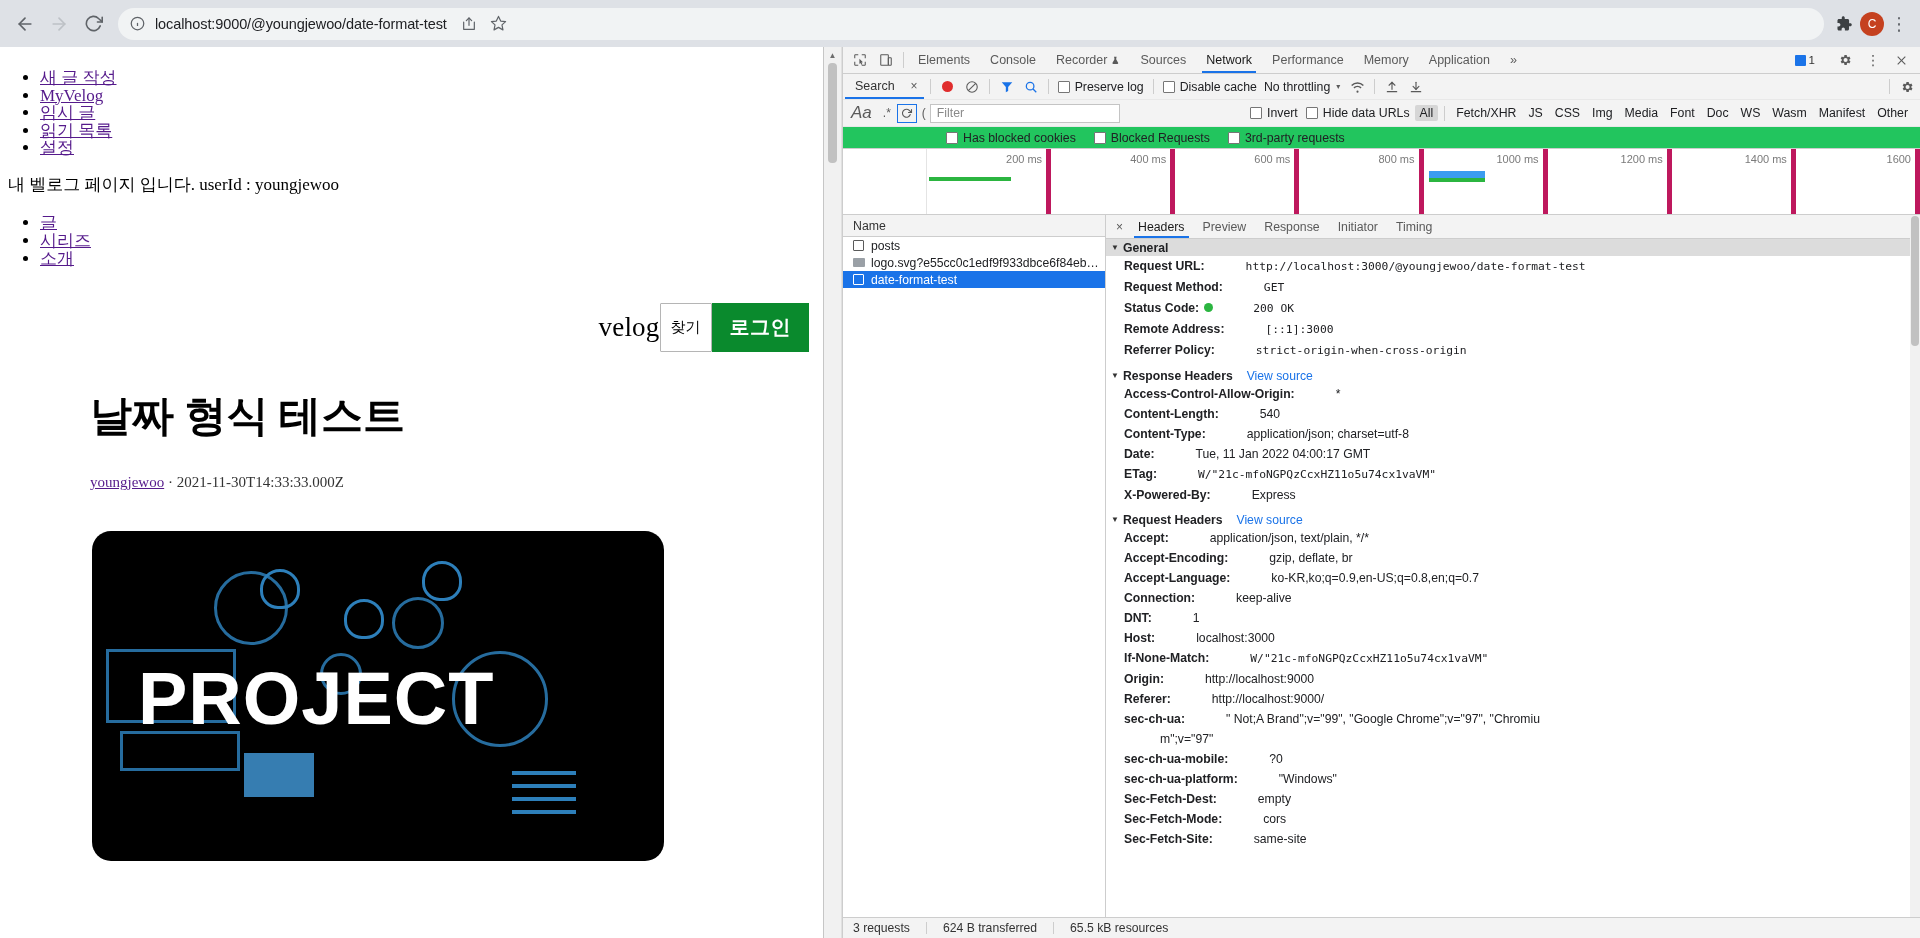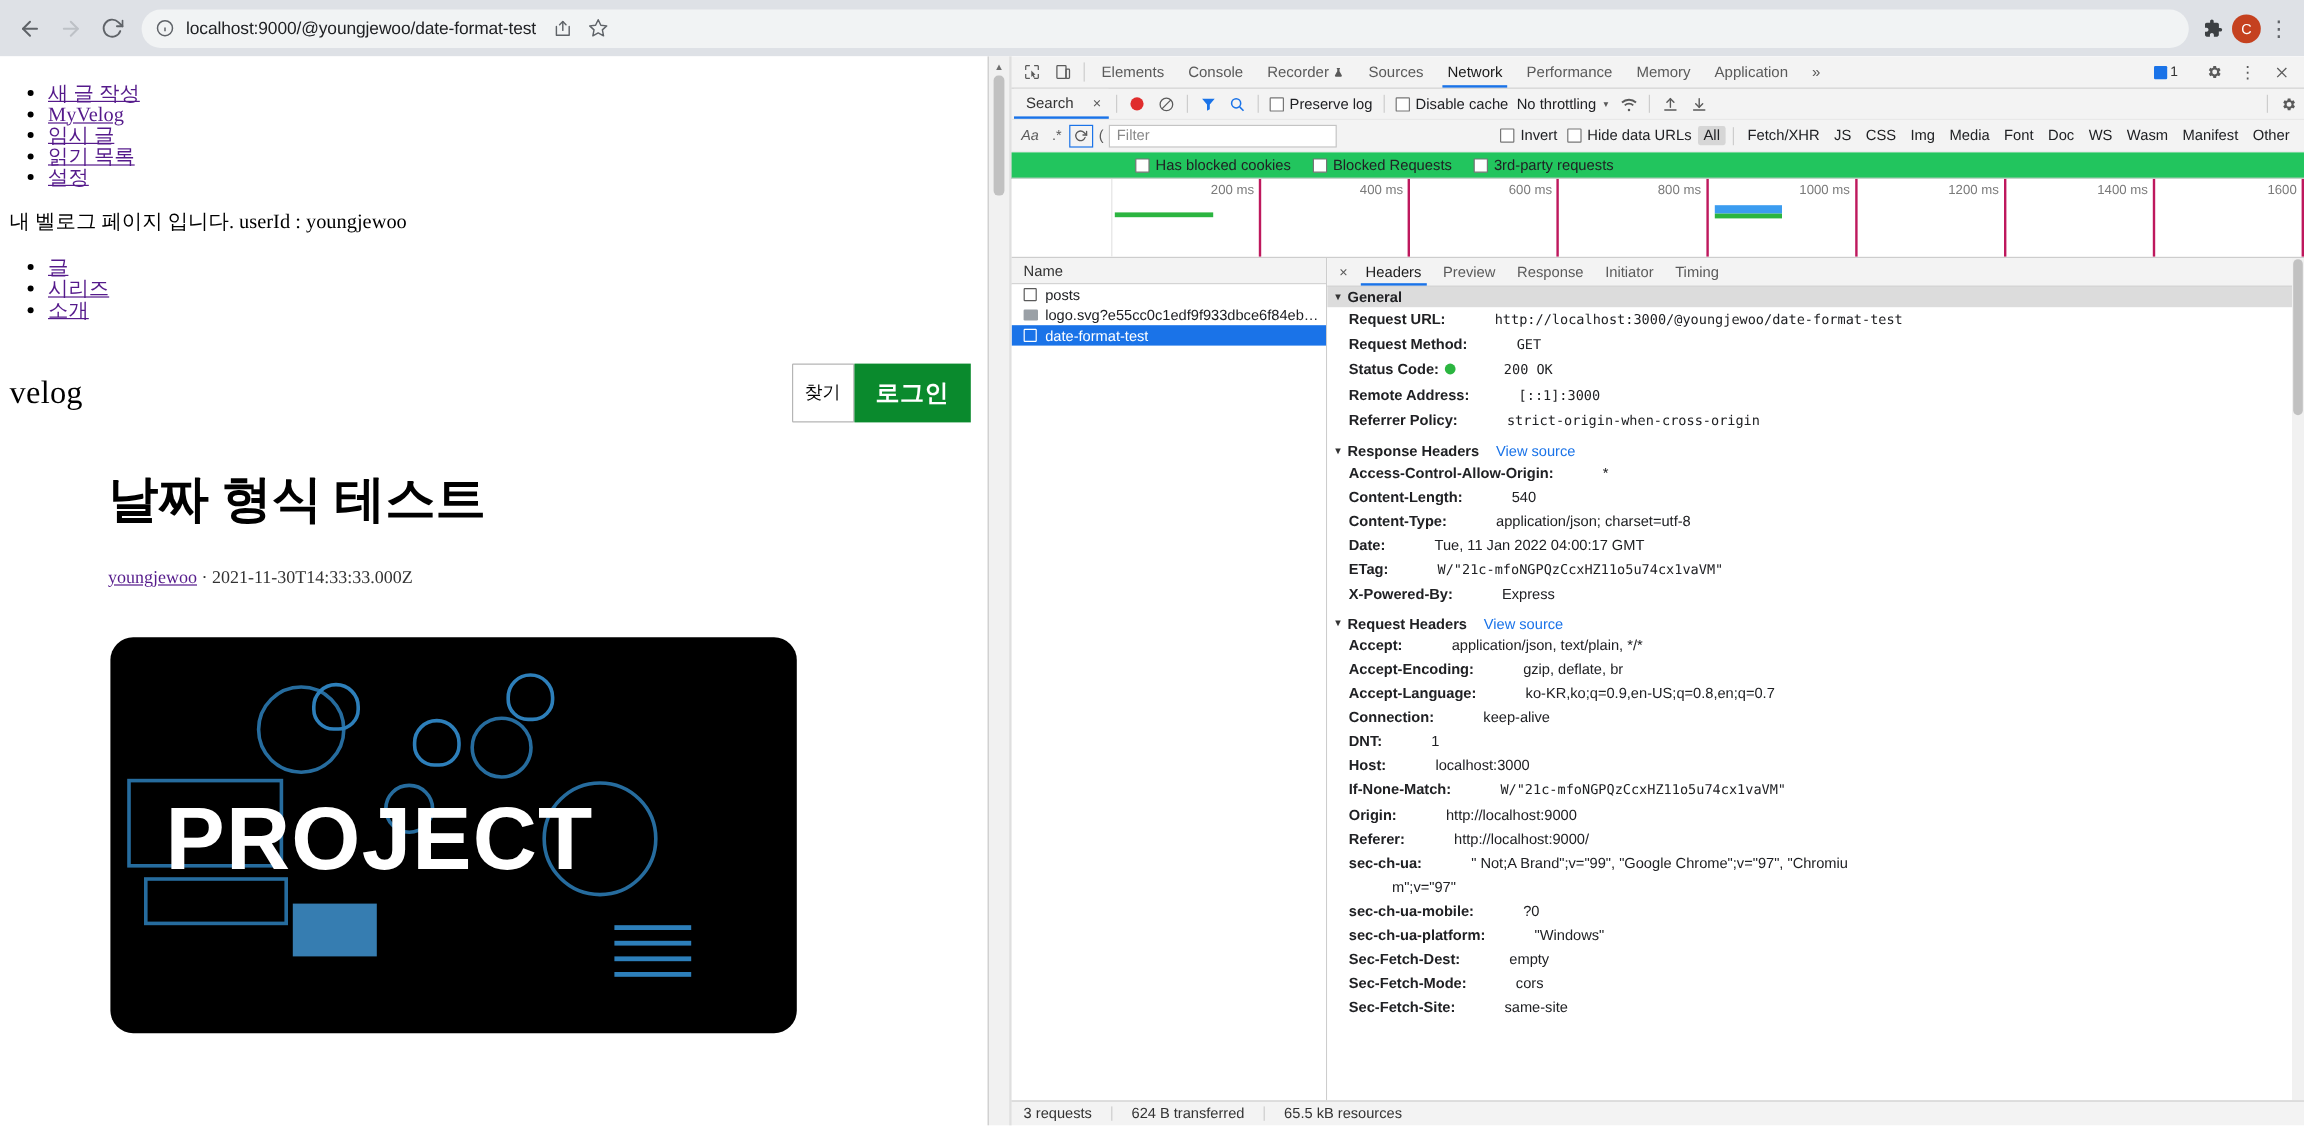--- a/index.html
+++ b/index.html
@@ -45,21 +45,21 @@
   
   .wp { padding: 8px 0 0 0; font-family: "Liberation Serif", serif; }
   .wp ul { list-style: disc; margin: 14px 0 14px 40px; }
   .wp ul li { font-size: 17px; line-height: 17.5px; margin-bottom: 0; padding: 0; }
   .wp ul li a { color: #551a8b; text-decoration: underline; }
   .wp p.lead { font-size: 17px; color: #000; margin: 16px 0 10px 8px; }
   .wp ul.second { margin-top: 18px; }
   .wp ul.second li { margin-bottom: 0.6px; }
 
   .velog-header {
-    display: flex; align-items: center; justify-content: space-between;
+    display: flex; align-items: center; justify-content: flex-end;
     padding: 14px 14px 10px 8px; margin-top: 22px;
   }
   .velog-logo { font-family: "Liberation Serif", serif; font-size: 27px; color: #000; letter-spacing: 0.2px; }
   .velog-actions { display: flex; align-items: stretch; gap: 0; }
   .btn-find {
     border: 1px solid #b5b5b5; background: #fff; font-size: 15px; color: #000;
     padding: 6px 10px; font-family: "Liberation Serif", serif; border-radius: 1px;
   }
   .btn-login {
     background: #0a8a2d; color: #fff; font-size: 20px; font-weight: 700;
@@ -140,39 +140,39 @@
   .rec-dot { width: 11px; height: 11px; border-radius: 50%; background: #e02d2d; }
   .clear-ic, .f-ic, .q-ic { width: 22px; display:flex; align-items:center; justify-content:center; color:#5a5a5a; }
   .f-ic, .q-ic { color: #1a73e8; }
   .cbx { width: 12px; height: 12px; border: 1px solid #767676; background: #fff; border-radius: 1px; flex: 0 0 12px; }
   .cbl { display: flex; align-items: center; gap: 5px; font-size: 12.3px; color: #202124; white-space: nowrap; padding: 0 3px; }
   .vsep { width: 1px; height: 15px; background: #cdcdcd; margin: 0 4px; }
   .throttle { font-size: 12.3px; color: #202124; white-space: nowrap; padding-left: 2px; }
   .caret { font-size: 8px; color: #5a5a5a; padding: 0 4px; }
 
   .filter-row { display:flex; align-items:center; height: 27px; flex: 0 0 27px; border-bottom: 1px solid #e8e8e8; background:#f3f3f3; gap:2px; padding: 0 3px; }
-  .aa { font-size: 12px; color: #5a5a5a; padding: 0 5px; font-style: italic; }
+  .aa { font-size: 17px; color: #5a5a5a; padding: 0 5px; font-style: italic; }
   .dotstar { font-size: 12px; color: #5a5a5a; padding: 0 4px; }
   .refresh-box { width: 20px; height: 19px; border: 1px solid #1a73e8; display:flex; align-items:center; justify-content:center; color:#5a5a5a; }
   .paren { font-size: 12px; color: #5a5a5a; padding-left: 3px; }
   .filter-input {
     flex: 0 0 190px; height: 19px; border: 1px solid #c4c4c4; background: #fff;
     font-size: 12.3px; color: #8a8a8a; padding: 0 6px; display:flex; align-items:center;
     margin-left: 2px;
   }
   .ftype { font-size: 12.3px; color: #202124; padding: 1px 5px; border-radius: 2px; white-space: nowrap; }
   .ftype.sel { background: #d6d6d6; }
 
   .cookie-row { display:flex; align-items:center; height: 22px; flex: 0 0 22px; background:#22c55e; border-bottom: 1px solid #cdcdcd; gap: 12px; padding-left: 8px; }
 
   .overview {
     flex: 0 0 66px; background: #fff; border-bottom: 1px solid #cdcdcd; position: relative; overflow: hidden;
   }
   .ov-ticks { position: absolute; inset: 0; display: flex; }
-  .ov-tick { flex: 1; border-right: 2px solid #be185d; position: relative; }
+  .ov-tick { flex: 1; border-right: 5px solid #be185d; position: relative; }
   .ov-tick span {
     position: absolute; right: 4px; top: 4px; font-size: 11px; color: #7a7a7a; white-space: nowrap;
   }
   .ov-bar { position: absolute; height: 4px; background: #2bb540; top: 28px; }
   .ov-bar.blue { background: #3b9cf0; }
 
   .dt-main { flex: 1; display: flex; min-height: 0; }
   .req-pane { flex: 0 0 263px; display: flex; flex-direction: column; border-right: 1px solid #cdcdcd; min-width:0; }
   .req-head {
     height: 22px; flex: 0 0 22px; background: #f3f3f3; border-bottom: 1px solid #cdcdcd;

